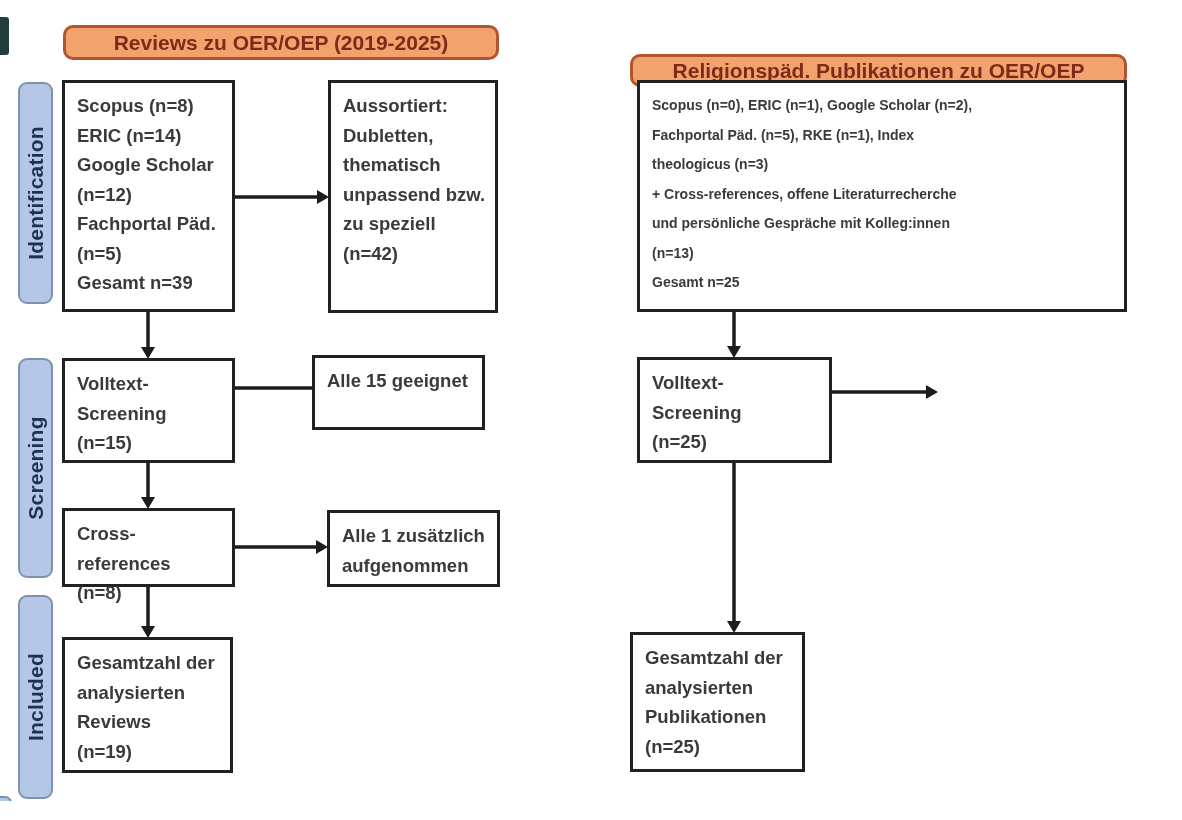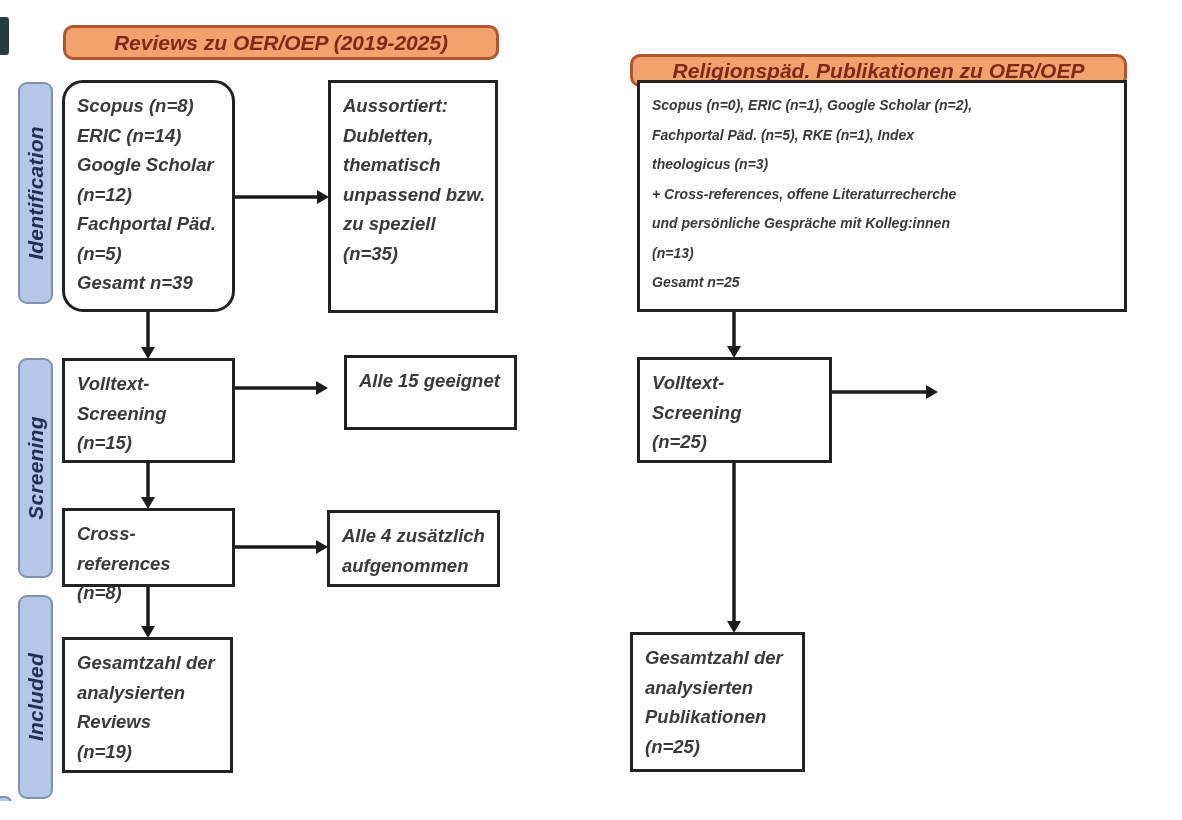--- a/index.html
+++ b/index.html
@@ -7,21 +7,20 @@
     padding: 0;
     background: #ffffff;
     font-family: "Liberation Sans", sans-serif;
   }
   .canvas {
     position: relative;
     width: 1182px;
     height: 801px;
     background: #ffffff;
     overflow: hidden;
-    font-style: italic;
   }
   .arrows {
     position: absolute;
     left: 0; top: 0;
     width: 1182px;
     height: 820px;
     z-index: 1;
   }
   .hdr {
     position: absolute;
@@ -89,25 +88,25 @@
     border-bottom: none;
     border-radius: 0 7px 0 0;
     box-sizing: border-box;
   }
   
   #hdr-left   { left: 63px;  top: 25px;  width: 436px; height: 35px; }
   #hdr-right  { left: 630px; top: 26px;  width: 497px; height: 33px; margin-top: 28px; }
   #stage-identification { left: 18px; top: 82px;  width: 35px; height: 222px; }
   #stage-screening      { left: 18px; top: 358px; width: 35px; height: 220px; }
   #stage-included       { left: 18px; top: 595px; width: 35px; height: 204px; }
-  #box-l-sources          { left: 62px;  top: 80px;  width: 173px; height: 232px; border-radius: 21px; }
+  #box-l-sources          { left: 62px;  top: 80px;  width: 173px; height: 232px; }
   #box-l-sorted-out       { left: 328px; top: 80px;  width: 170px; height: 233px; }
   #box-r-sources          { left: 637px; top: 80px;  width: 490px; height: 232px; font-size: 14px; }
   #box-l-fulltext         { left: 62px;  top: 358px; width: 173px; height: 105px; }
-  #box-l-fulltext-result  { left: 344px; top: 355px; width: 173px; height: 75px;  }
+  #box-l-fulltext-result  { left: 312px; top: 355px; width: 173px; height: 75px;  }
   #box-r-fulltext         { left: 637px; top: 357px; width: 195px; height: 106px; }
   #box-r-fulltext-result  { left: 937px; top: 355px; width: 188px; height: 78px;  }
   #box-l-crossref         { left: 62px;  top: 508px; width: 173px; height: 79px;  }
   #box-l-crossref-result  { left: 327px; top: 510px; width: 173px; height: 77px;  }
   #box-l-included         { left: 62px;  top: 637px; width: 171px; height: 136px; }
   #box-r-included         { left: 630px; top: 632px; width: 175px; height: 140px; }
   .arrows line    { stroke: var(--arrow); stroke-width: 3.5; }
   .arrows polygon { fill: var(--arrow); }
 </style>
 </head>
@@ -175,40 +174,40 @@
 Google Scholar
 (n=12)
 Fachportal Päd.
 (n=5)
 Gesamt n=39</div>
   <div class="node" id="box-l-sorted-out">Aussortiert:
 Dubletten,
 thematisch
 unpassend bzw.
 zu speziell
-(n=35)</div>
+(n=42)</div>
   <div class="node" id="box-r-sources">Scopus (n=0), ERIC (n=1), Google Scholar (n=2),
 Fachportal Päd. (n=5), RKE (n=1), Index
 theologicus (n=3)
 + Cross-references, offene Literaturrecherche
 und persönliche Gespräche mit Kolleg:innen
 (n=13)
 Gesamt n=25</div>
 
   <div class="node" id="box-l-fulltext">Volltext-
 Screening
 (n=15)</div>
   <div class="node" id="box-l-fulltext-result">Alle 15 geeignet</div>
   <div class="node" id="box-r-fulltext">Volltext-
 Screening
 (n=25)</div>
 
   <div class="node" id="box-l-crossref">Cross-references
 (n=8)</div>
-  <div class="node" id="box-l-crossref-result">Alle 4 zusätzlich
+  <div class="node" id="box-l-crossref-result">Alle 1 zusätzlich
 aufgenommen</div>
 
   <div class="node" id="box-l-included">Gesamtzahl der
 analysierten
 Reviews
 (n=19)</div>
   <div class="node" id="box-r-included">Gesamtzahl der
 analysierten
 Publikationen
 (n=25)</div>

